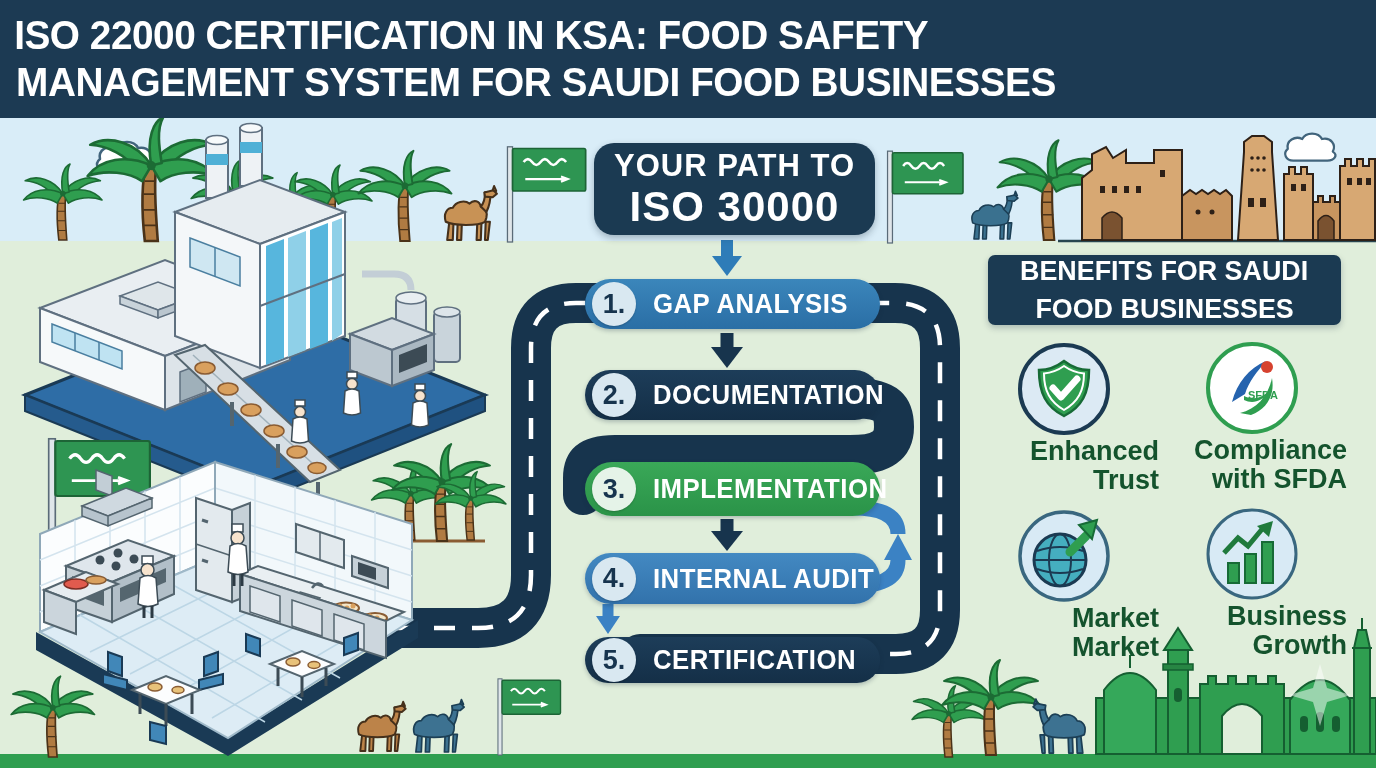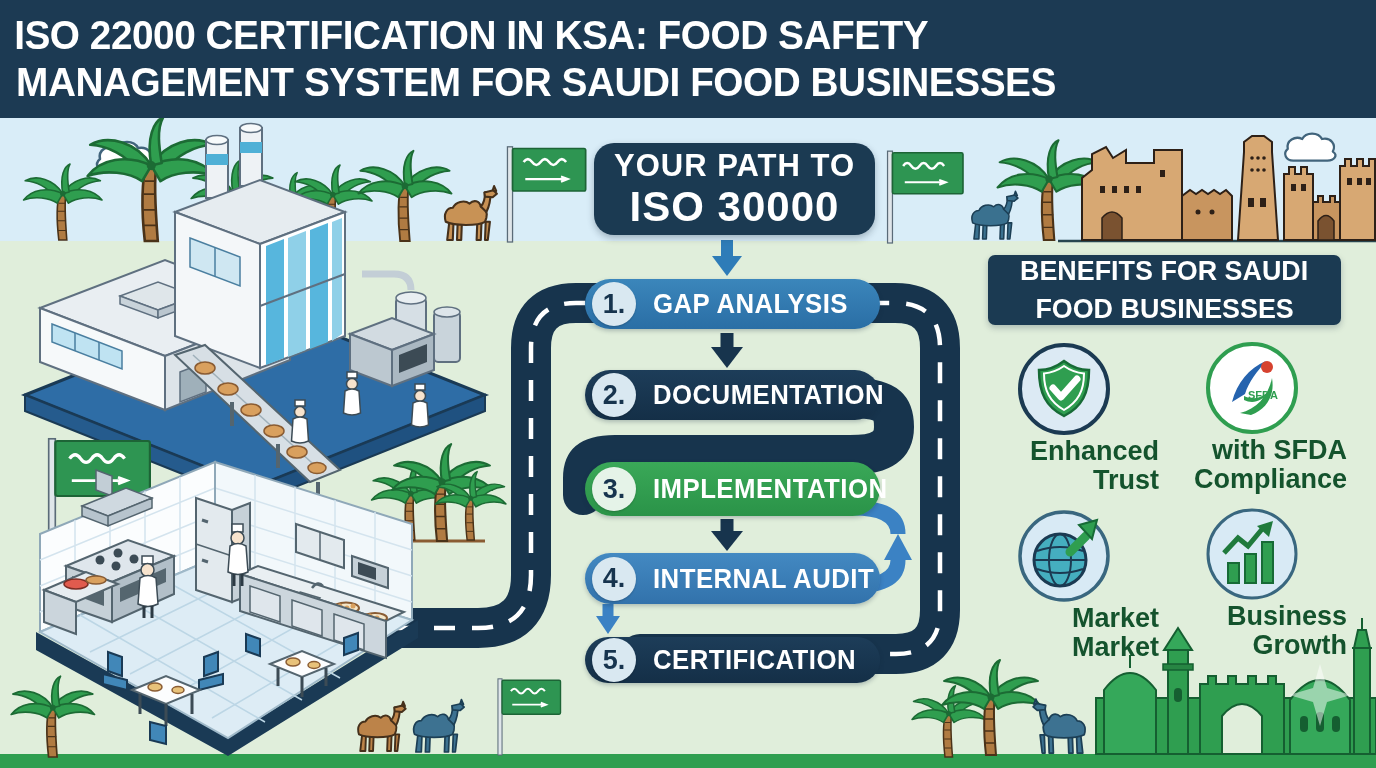--- a/index.html
+++ b/index.html
@@ -411,22 +411,22 @@
 
   <div class="benefit b2">
     <svg width="96" height="96" viewBox="0 0 96 96">
       <circle cx="48" cy="48" r="44" fill="#fff" stroke="#2f9e50" stroke-width="4"></circle>
       <path d="M28 62 C33 43 45 28 62 21 C53 32 45 41 41 54 Z" fill="#2563ae"></path>
       <path d="M36 73 C52 69 64 57 68 38 C71 55 63 69 47 75 Z" fill="#2f9e50"></path>
       <path d="M40 56 C48 60 56 59 64 52 C58 62 48 64 40 60 Z" fill="#2f9e50"></path>
       <circle cx="63" cy="27" r="6" fill="#d6422f"></circle>
       <text x="59" y="59" font-size="11" font-weight="bold" fill="#2f9e50" text-anchor="middle" font-family="Liberation Sans, sans-serif">SFDA</text>
     </svg>
+    <span class="bl">Compliance</span>
     <span class="bl">with SFDA</span>
-    <span class="bl">Compliance</span>
   </div>
 
   <div class="benefit b3">
     <svg width="96" height="96" viewBox="0 0 96 96">
       <circle cx="48" cy="48" r="44" fill="#d8eaf5" stroke="#39677f" stroke-width="3.5"></circle>
       <circle cx="44" cy="52" r="26" fill="#45aebf" stroke="#1b3a52" stroke-width="3"></circle>
       <ellipse cx="44" cy="52" rx="11" ry="26" fill="none" stroke="#1b3a52" stroke-width="2"></ellipse>
       <path d="M21 43 Q44 35 67 43 M21 61 Q44 69 67 61 M18 52 L70 52" stroke="#1b3a52" stroke-width="2" fill="none"></path>
       <path d="M54 44 L70 28" stroke="#2f9e50" stroke-width="9" stroke-linecap="round"></path>
       <polygon points="63,17 81,12 76,31" fill="#2f9e50" stroke="#176b36" stroke-width="2"></polygon>

